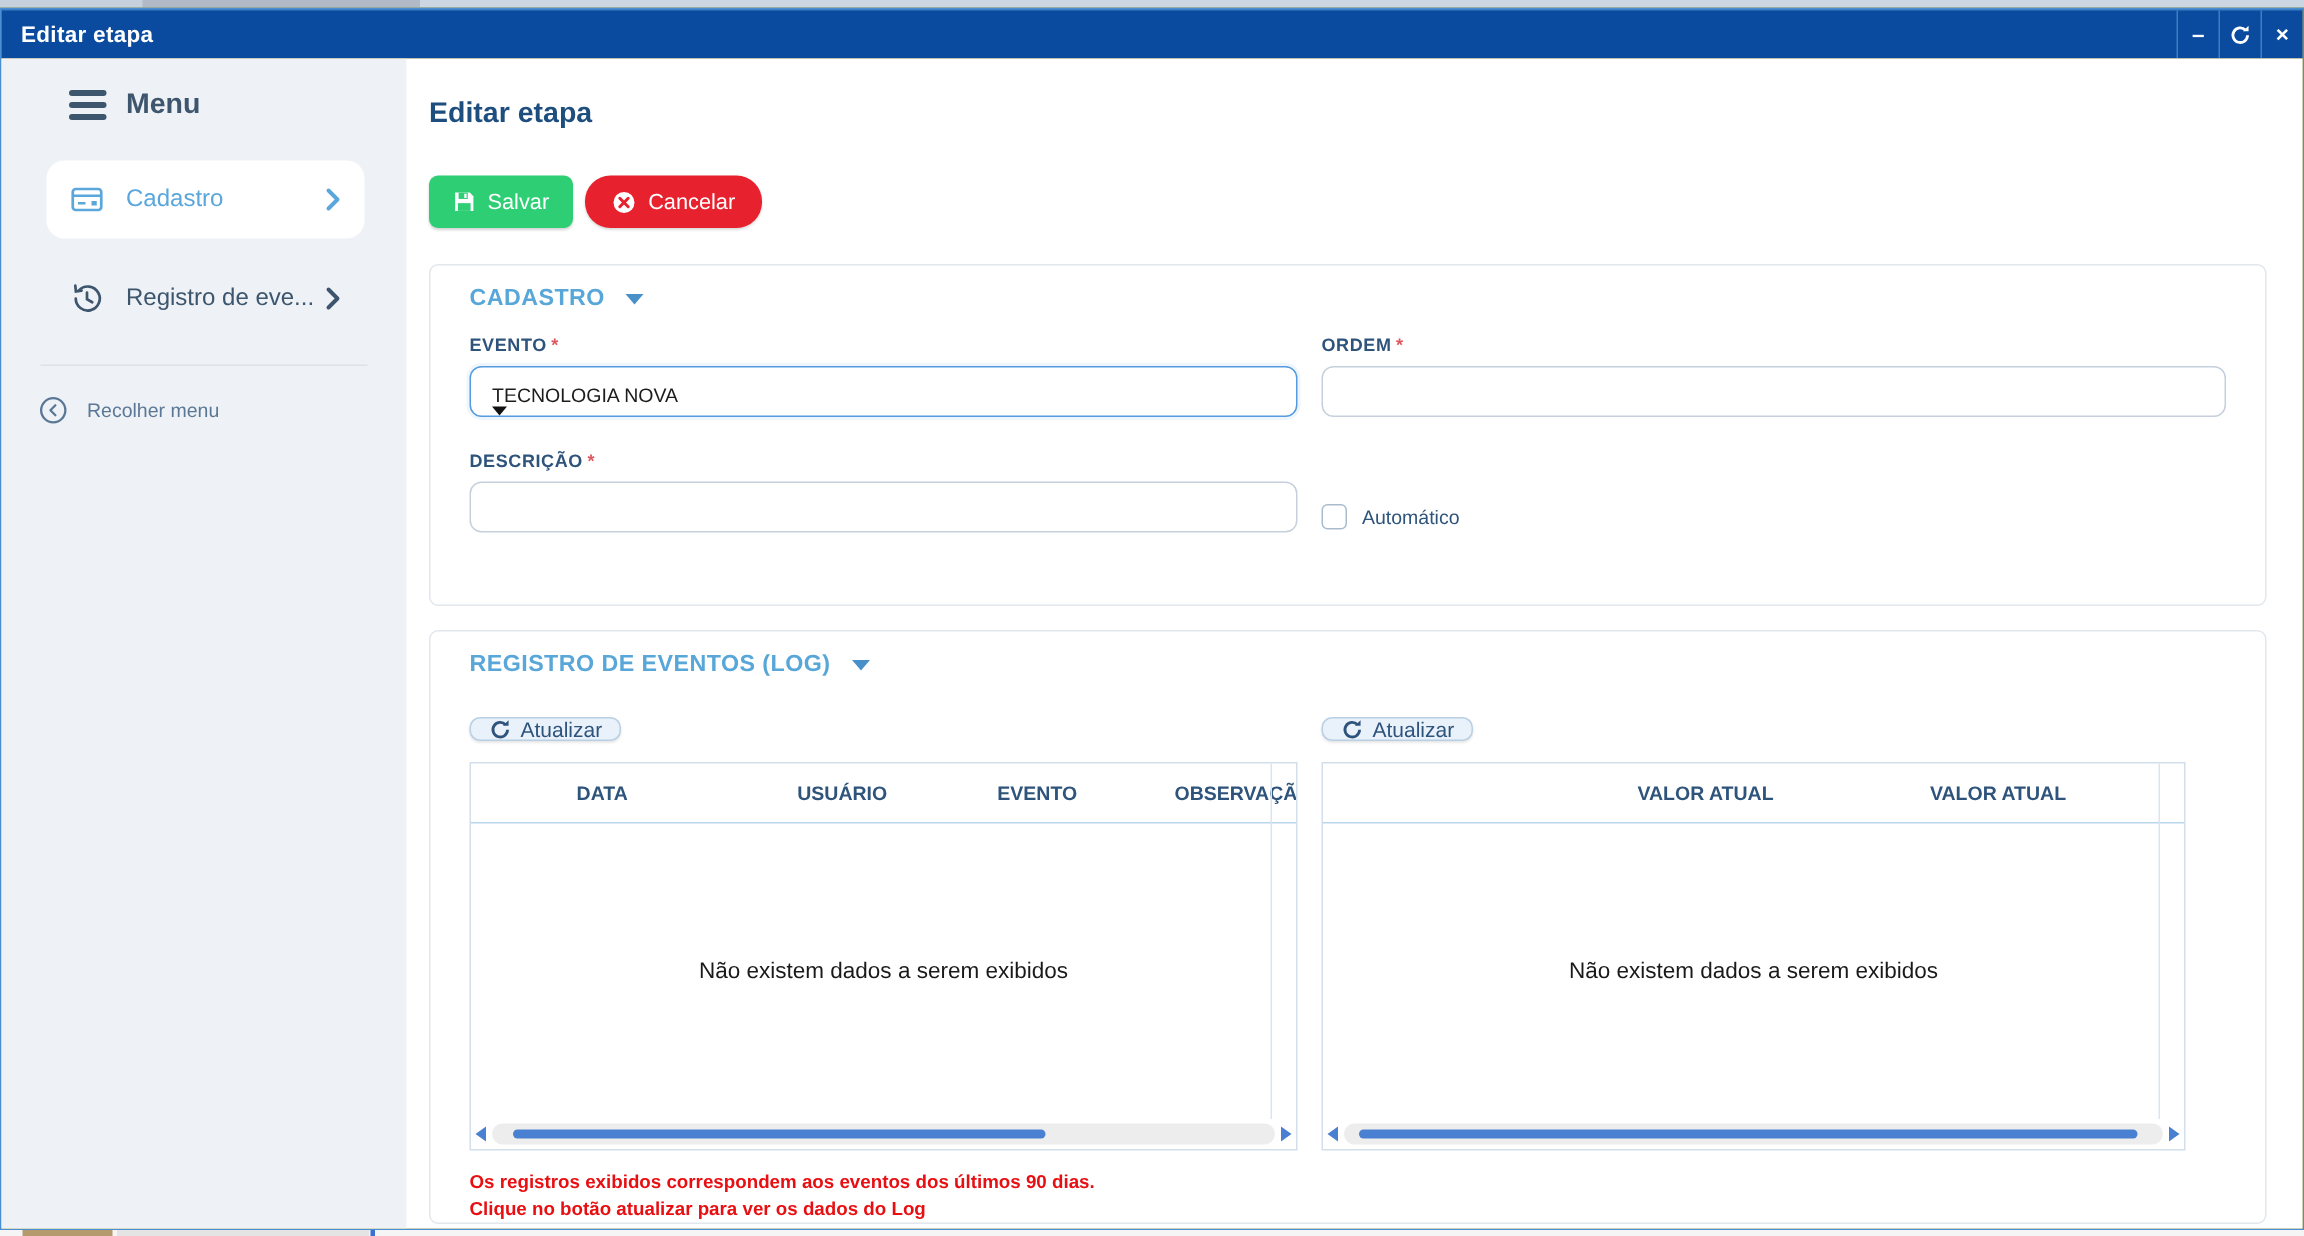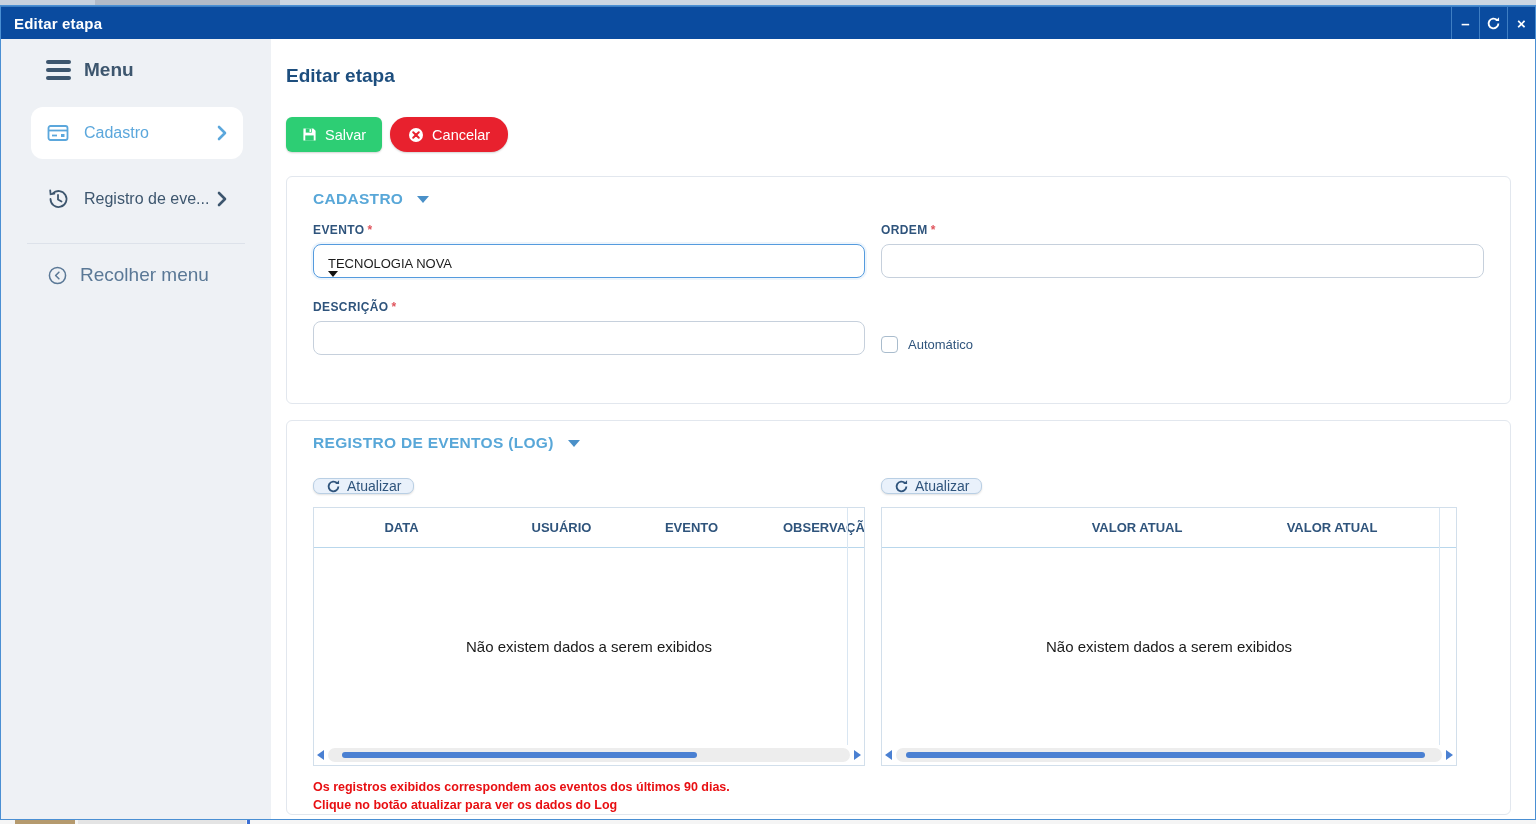--- a/index.html
+++ b/index.html
@@ -33,22 +33,22 @@
                  color:#3d566e; font-size:19px; font-weight:bold; }
   .hamburger { width:25px; display:flex; flex-direction:column; gap:4px; }
   .hamburger span { height:4px; border-radius:2px; background:#3d566e; }
   .side-item { margin:0 28px 14px 30px; height:52px; border-radius:12px; display:flex; align-items:center;
                padding:0 16px 0 15px; font-size:16px; cursor:pointer; }
   .side-item.active { background:#ffffff; color:#5ba7dc; }
   .side-item.plain { color:#3d566e; }
   .side-item .lbl { margin-left:14px; }
   .side-item .chev { margin-left:auto; }
   .side-divider { height:1px; background:#dde2ea; margin:18px 26px 20px 26px; }
-  .collapse-row { display:flex; align-items:center; gap:13px; padding-left:47px; color:#5a7896;
-                  font-size:19px; cursor:pointer; }
+  .collapse-row { display:flex; align-items:center; gap:13px; padding-left:25px; color:#5a7896;
+                  font-size:13px; cursor:pointer; }
 
   
   .main { flex:1; padding:20px 24px 0 15px; overflow:hidden; }
   .page-title { font-size:19px; font-weight:bold; color:#1d4e7e; margin-top:6px; }
   .actions { margin-top:30px; display:flex; gap:8px; }
   .btn { height:35px; border:none; border-radius:6px; color:#fff; font-size:14.5px;
          display:inline-flex; align-items:center; gap:8px; padding:0 16px; cursor:pointer;
          font-family:"Liberation Sans",sans-serif; box-shadow:0 1px 2px rgba(0,0,0,.18); }
   .btn-save { background:#2dce74; }
   .btn-cancel { background:#e8212e; padding:0 18px;border-radius:17px; }

